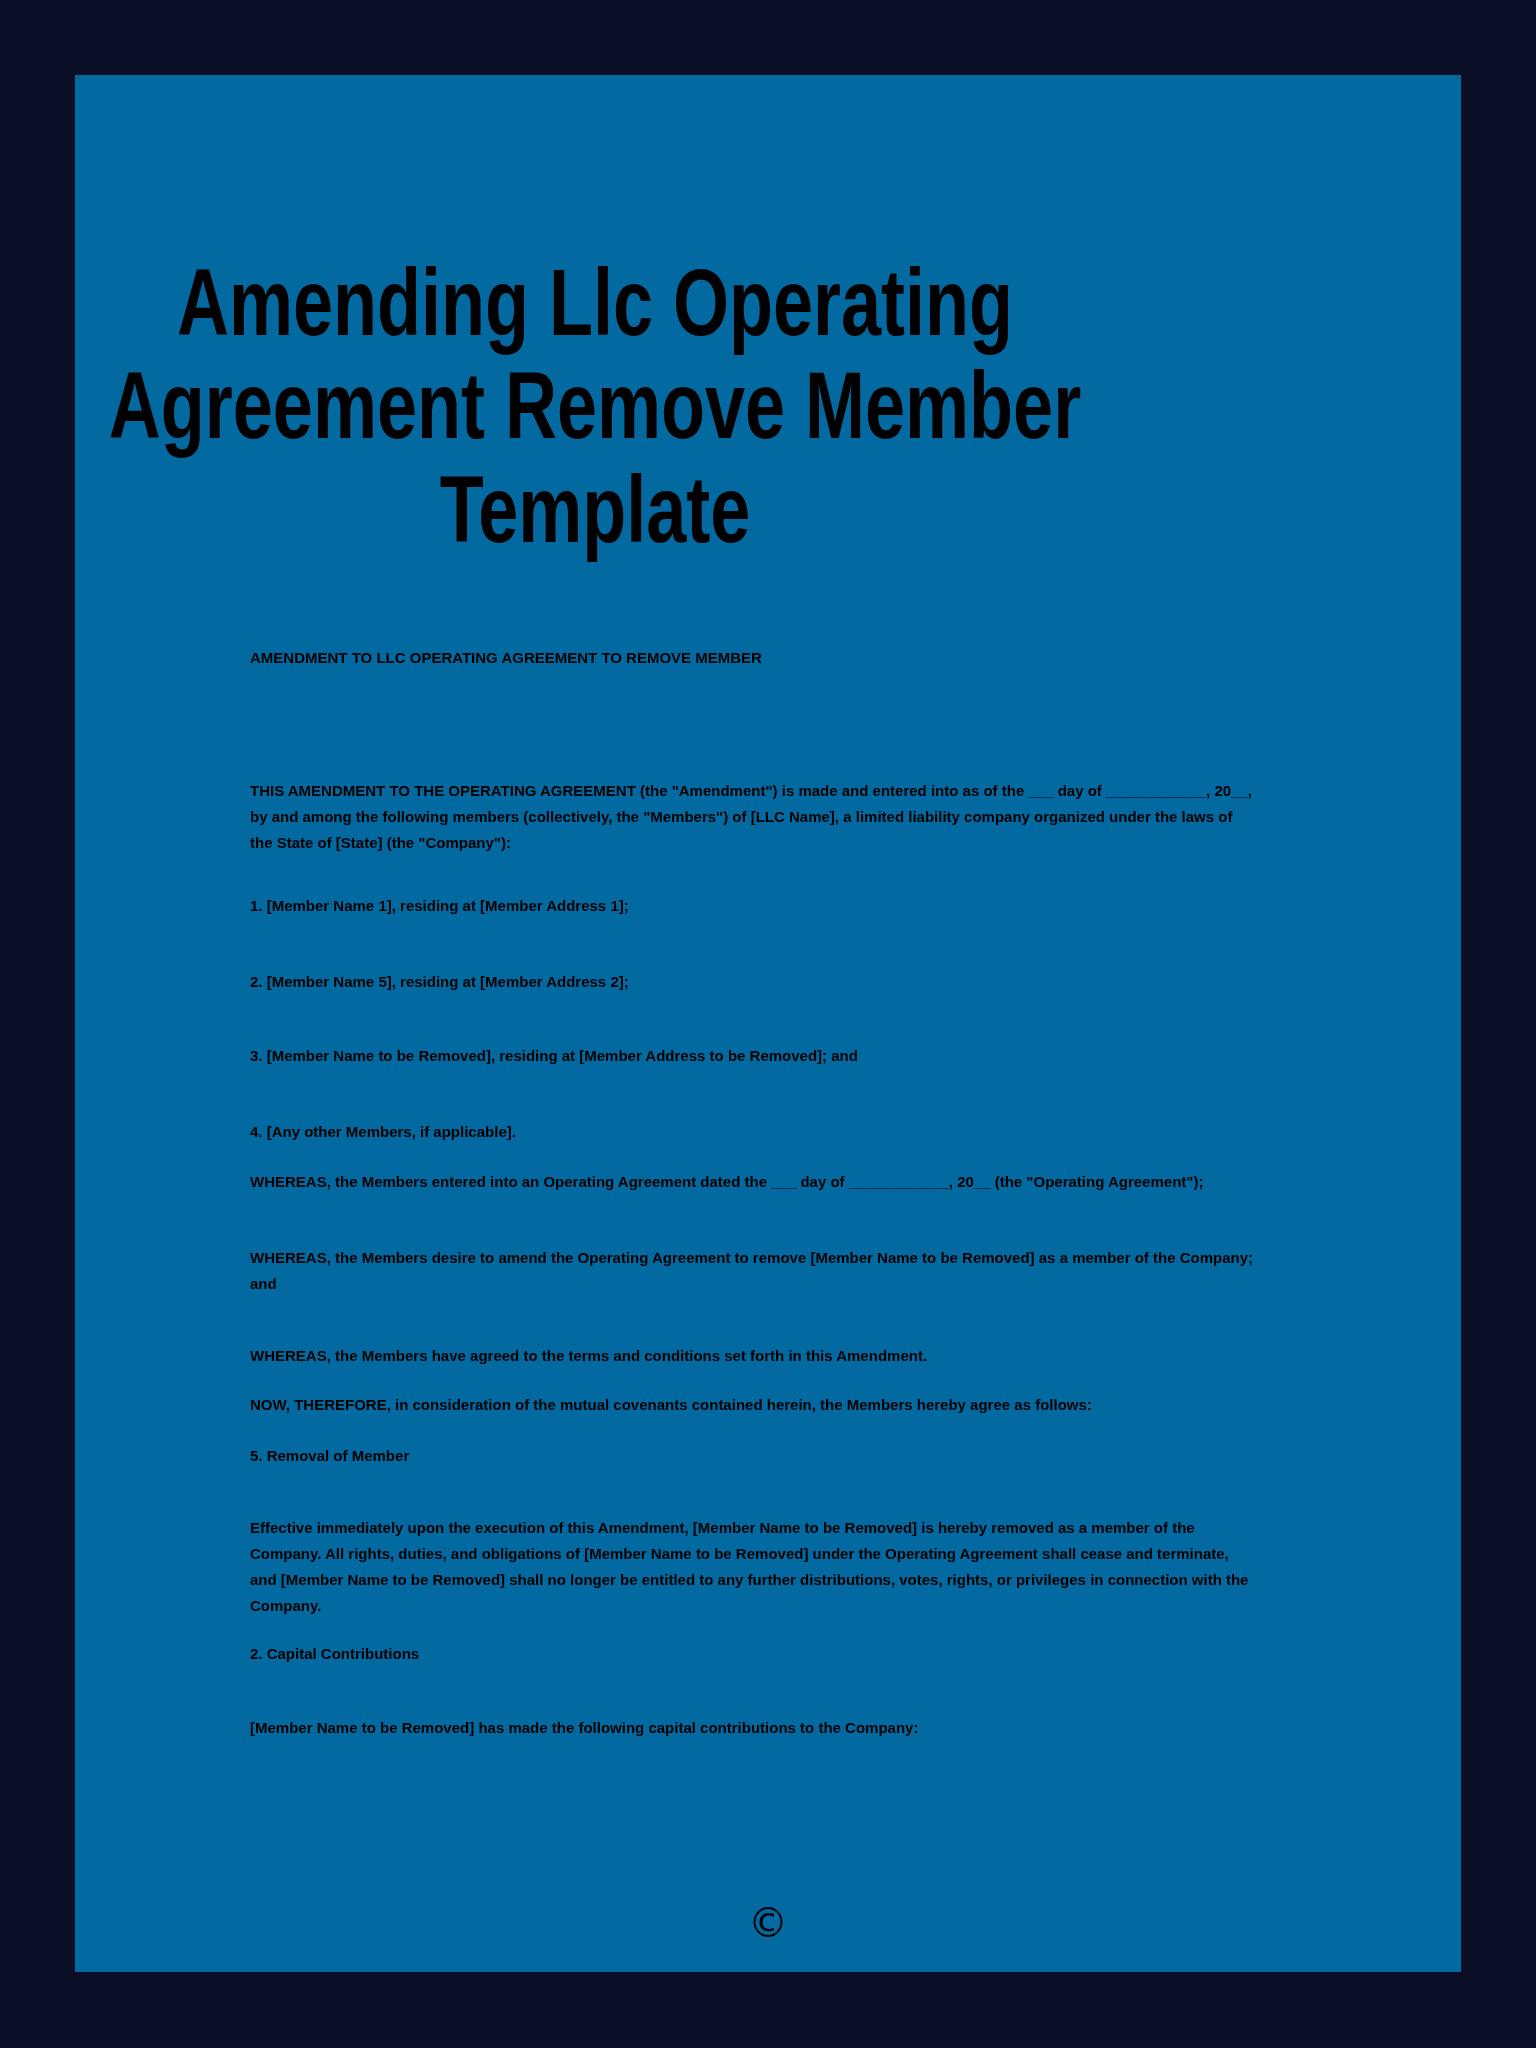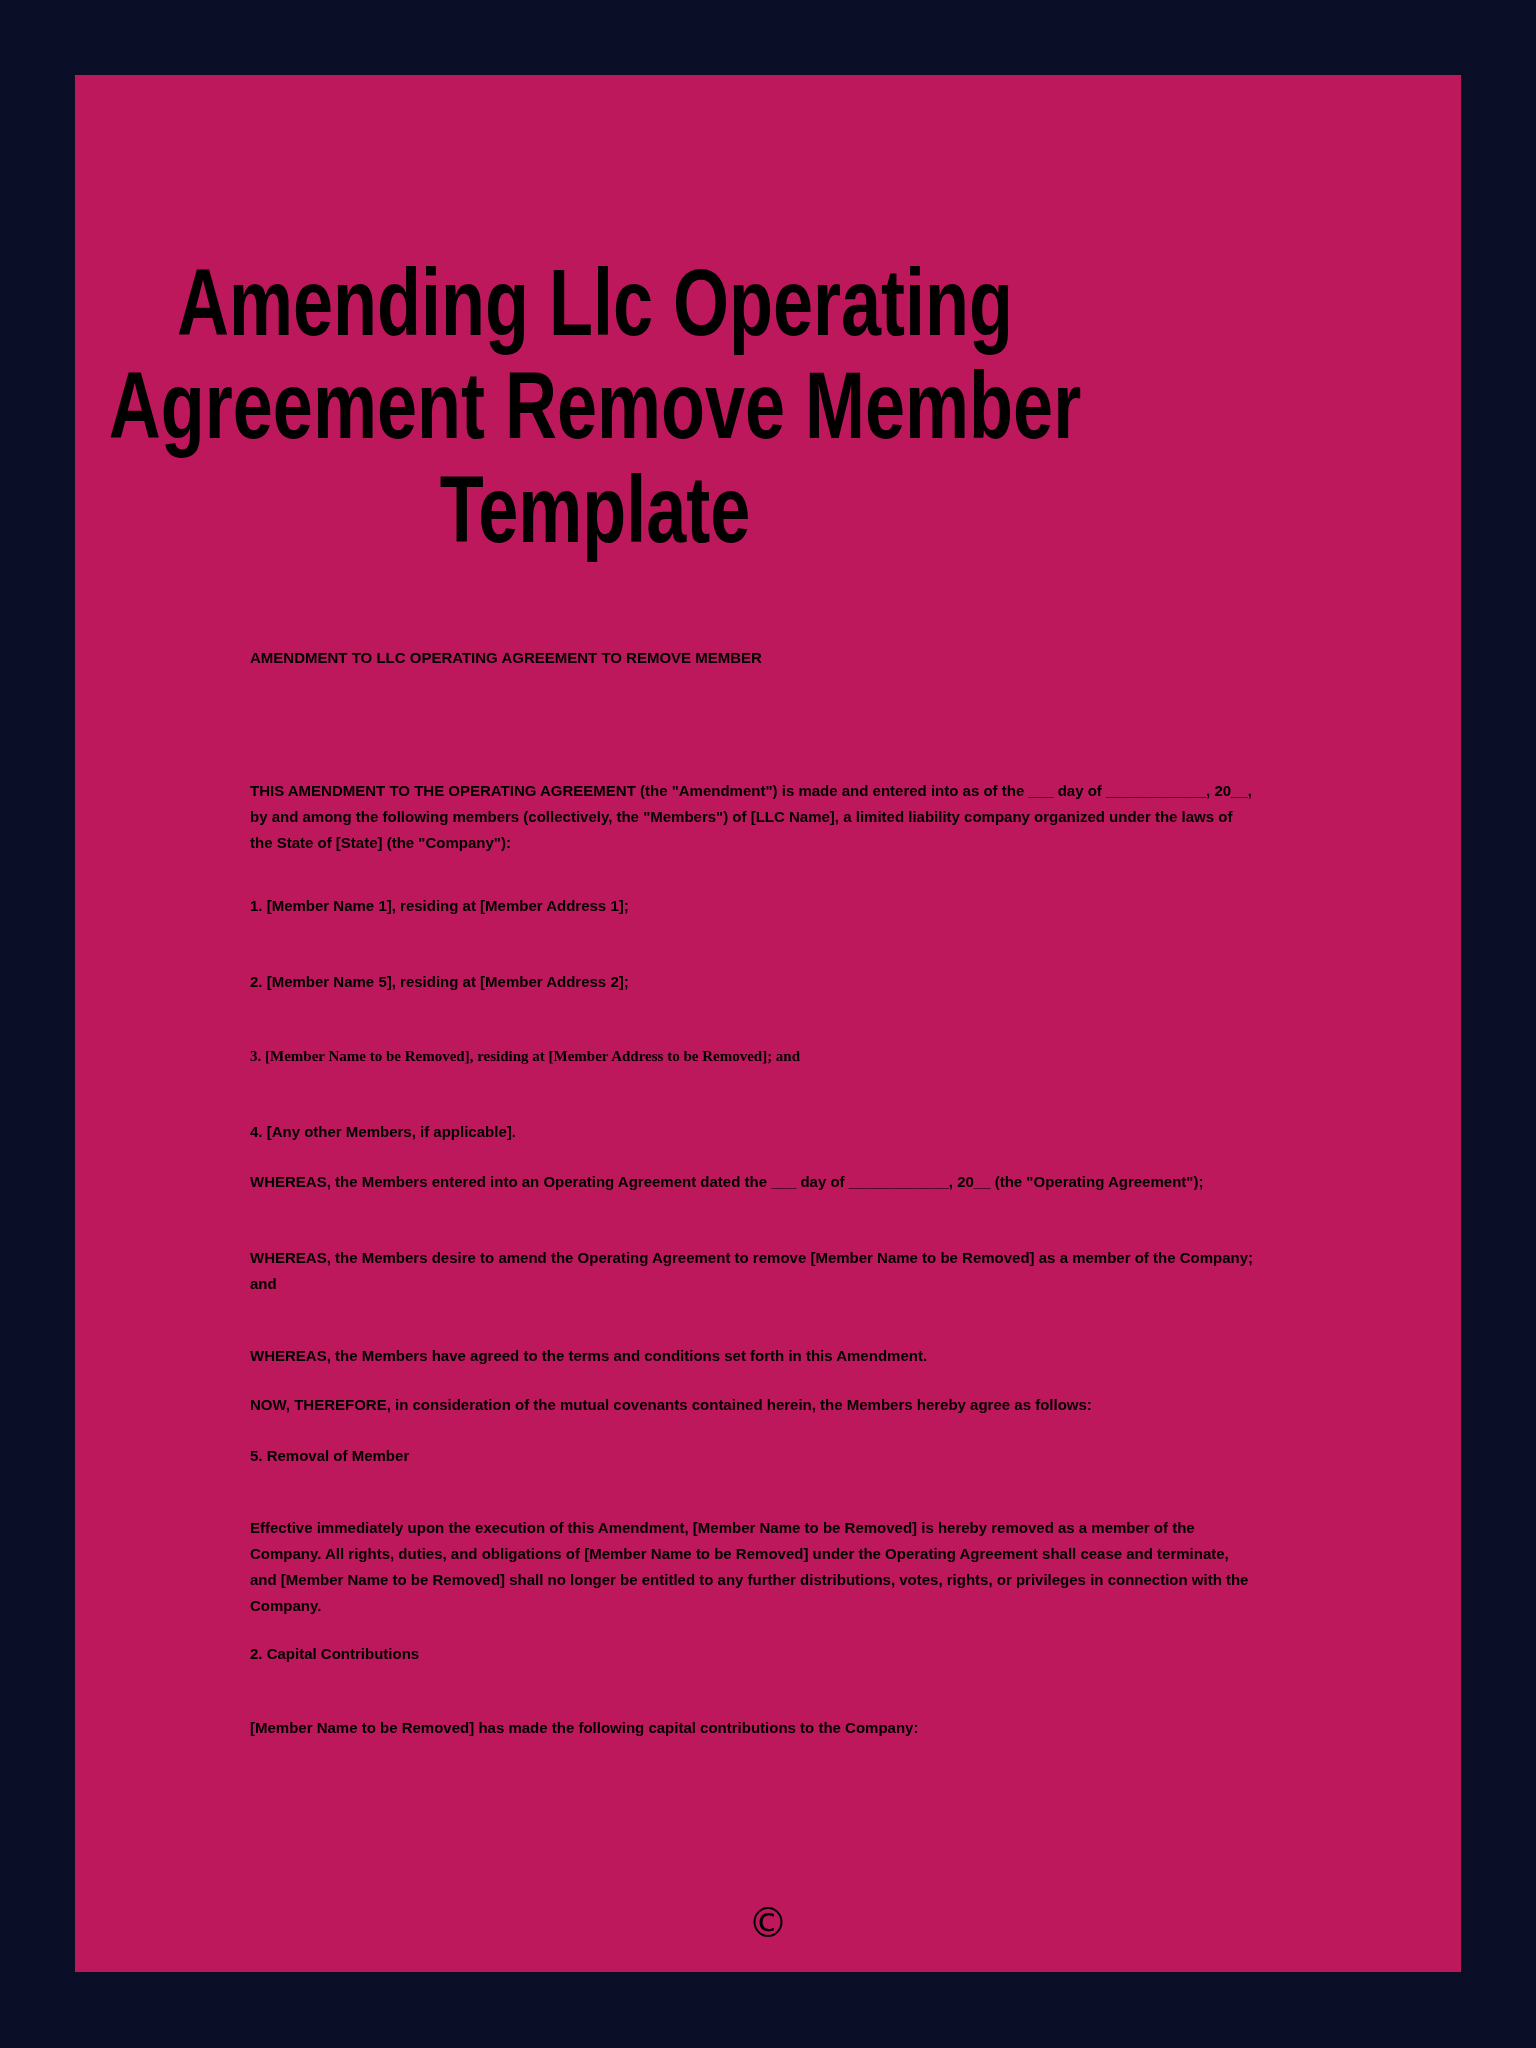--- a/index.html
+++ b/index.html
@@ -7,21 +7,21 @@
     width: 1536px; height: 2048px;
     background: #0a0e27;
     overflow: hidden;
     position: relative;
     font-family: "Liberation Sans", sans-serif;
   }
   .paper {
     position: absolute;
     left: 75px; top: 75px;
     width: 1386px; height: 1897px;
-    background: #be185d;
+    background: #0369a1;
   }
   .doc-title {
     position: absolute;
     left: 0; top: 176px;
     width: 1040px;
     margin: 0;
     font-family: "Liberation Sans", sans-serif;
     font-weight: bold;
     font-size: 72px;
     line-height: 1.1;
@@ -38,21 +38,21 @@
     font-weight: bold;
     font-size: 15px;
     line-height: 26px;
     color: #000;
   }
   .doc-body p { margin: 0; }
   .doc-body p:nth-child(1)  { margin-top: 0; }
   .doc-body p:nth-child(2)  { margin-top: 107px; }
   .doc-body p:nth-child(3)  { margin-top: 37px; }
   .doc-body p:nth-child(4)  { margin-top: 50px; }
-  .doc-body p:nth-child(5)  { margin-top: 48px; font-family: Liberation Serif, serif; }
+  .doc-body p:nth-child(5)  { margin-top: 48px; }
   .doc-body p:nth-child(6)  { margin-top: 50px; }
   .doc-body p:nth-child(7)  { margin-top: 24px; }
   .doc-body p:nth-child(8)  { margin-top: 50px; }
   .doc-body p:nth-child(9)  { margin-top: 46px; }
   .doc-body p:nth-child(10) { margin-top: 23px; }
   .doc-body p:nth-child(11) { margin-top: 25px; }
   .doc-body p:nth-child(12) { margin-top: 46px; }
   .doc-body p:nth-child(13) { margin-top: 22px; }
   .doc-body p:nth-child(14) { margin-top: 48px; }
   .doc-footer {

